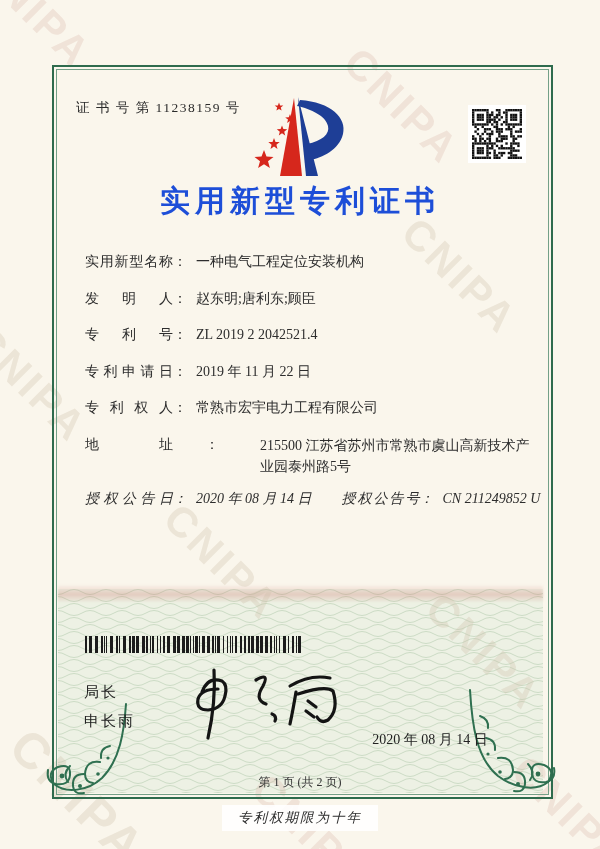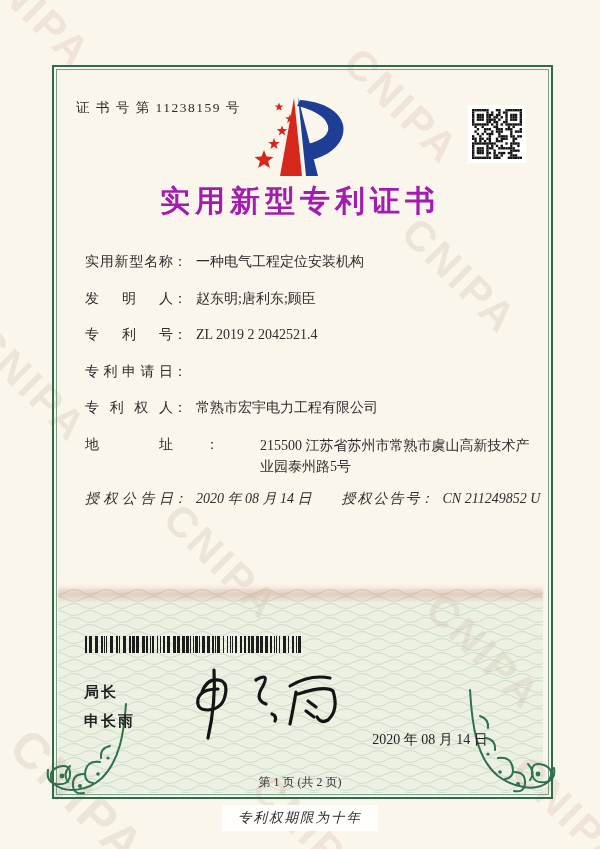--- a/index.html
+++ b/index.html
@@ -27,21 +27,21 @@
 
   .flourish{position:absolute;z-index:6;pointer-events:none;}
   .flourish.left{left:40px;top:702px;}
   .flourish.right{right:40px;top:688px;transform:scaleX(-1);}
 
   
   .cert-no{position:absolute;left:76px;top:99px;font-size:13.5px;letter-spacing:1.5px;color:#2b2b2b;z-index:10;}
   .logo{position:absolute;left:251px;top:94px;width:102px;height:86px;z-index:10;}
   .qr{position:absolute;left:468px;top:105px;width:58px;height:58px;background:#fff;z-index:10;}
   .title{position:absolute;left:0;top:181px;width:100%;text-align:center;font-size:30px;font-weight:bold;
-         letter-spacing:5px;color:#a21caf;z-index:10;}
+         letter-spacing:5px;color:#1d4ed8;z-index:10;}
 
   
   .fields{position:absolute;left:85px;top:252px;right:66px;z-index:10;font-size:14px;color:#2d2d2d;}
   .frow{display:flex;margin-bottom:16.5px;line-height:20px;align-items:flex-start;}
   .flabel{display:inline-block;width:88px;text-align:justify;text-align-last:justify;flex:0 0 88px;}
   .fcolon{flex:0 0 auto;}
   .fvalue{margin-left:9px;flex:1 1 auto;}
   .grant-pair{display:flex;flex:0 0 auto;font-style:italic;}
   .grant-pair.second{margin-left:30px;}
   .grant-pair .flabel{width:78px;flex-basis:78px;}
@@ -50,21 +50,21 @@
   
   .body-text{position:absolute;left:83px;top:497px;right:62px;z-index:10;font-size:13.2px;line-height:20px;
              color:#2f2f2f;font-style:italic;}
   .body-text p{margin:0;text-indent:2em;letter-spacing:.5px;}
 
   
   .barcode{position:absolute;left:85px;top:636px;z-index:10;}
 
   
   .signer{position:absolute;left:84px;top:677px;z-index:10;font-family:"Liberation Sans","DejaVu Sans",sans-serif;
-          font-size:15px;font-weight:700;color:#222;line-height:29px;letter-spacing:2px;}
+          font-size:15px;font-weight:400;color:#222;line-height:29px;letter-spacing:2px;}
   .signer div{white-space:nowrap;}
   .signature{position:absolute;left:178px;top:660px;z-index:10;}
   .sign-date{position:absolute;left:355px;top:731px;width:150px;text-align:center;font-size:14px;color:#222;z-index:10;}
 
   .page-info{position:absolute;left:0;top:774px;width:100%;text-align:center;font-size:12px;color:#333;z-index:10;}
 
   .cont-note{position:absolute;left:0;top:805px;width:100%;text-align:center;z-index:10;}
   .cont-note span{display:inline-block;background:rgba(255,255,255,.88);padding:4px 16px;font-size:13.5px;
                   font-style:italic;color:#2e2e2e;letter-spacing:2px;}
 </style>
@@ -401,20 +401,21 @@
       <span class="fvalue">赵东明;唐利东;顾臣</span>
     </div>
     <div class="frow">
       <span class="flabel">专利号</span>
         <span class="fcolon">：</span>
       <span class="fvalue">ZL 2019 2 2042521.4</span>
     </div>
     <div class="frow">
       <span class="flabel">专利申请日</span>
         <span class="fcolon">：</span>
+      <span class="fvalue">2019 年 11 月 22 日</span>
     </div>
     <div class="frow">
       <span class="flabel">专利权人</span>
         <span class="fcolon">：</span>
       <span class="fvalue">常熟市宏宇电力工程有限公司</span>
     </div>
     <div class="frow" style="margin-bottom:12px;gap:32px;">
       <span class="flabel">地址</span>
         <span class="fcolon">：</span>
       <span class="fvalue" style="line-height:21px;">215500 江苏省苏州市常熟市虞山高新技术产业园泰州路5号</span>

